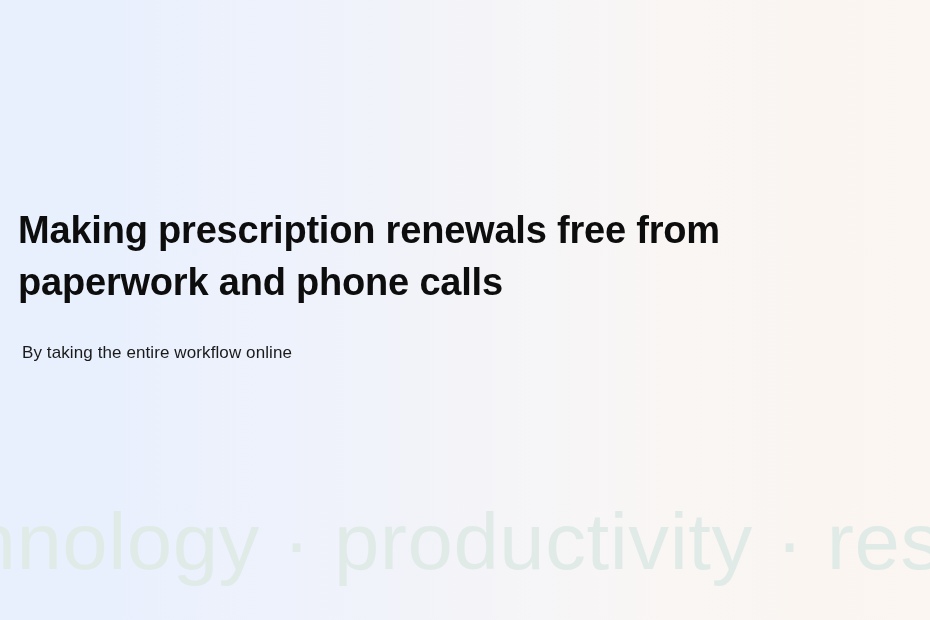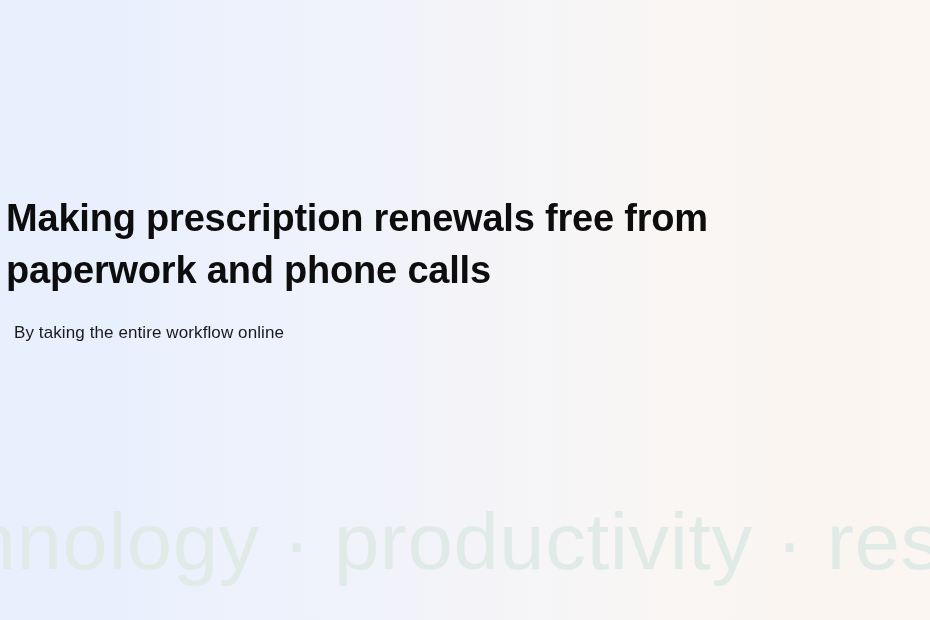--- a/index.html
+++ b/index.html
@@ -56,30 +56,30 @@
   }
 
   
   .copy {
     position: absolute;
     left: 6px;
     top: 192px;
     width: 900px;
   }
   .headline {
-    margin: 0;
+    margin: 12px;
     font-size: 38px;
     line-height: 52px;
     font-weight: 700;
     letter-spacing: -0.2px;
     color: #0d0d0d;
     max-width: 880px;
   }
   .subhead {
-    margin: 8px;
+    margin: 16px;
     padding-top: 16px;
     font-size: 17px;
     line-height: 26px;
     font-weight: 400;
     letter-spacing: 0.1px;
     color: #1a1a1a;
   }
 </style>
 </head>
 <body>

